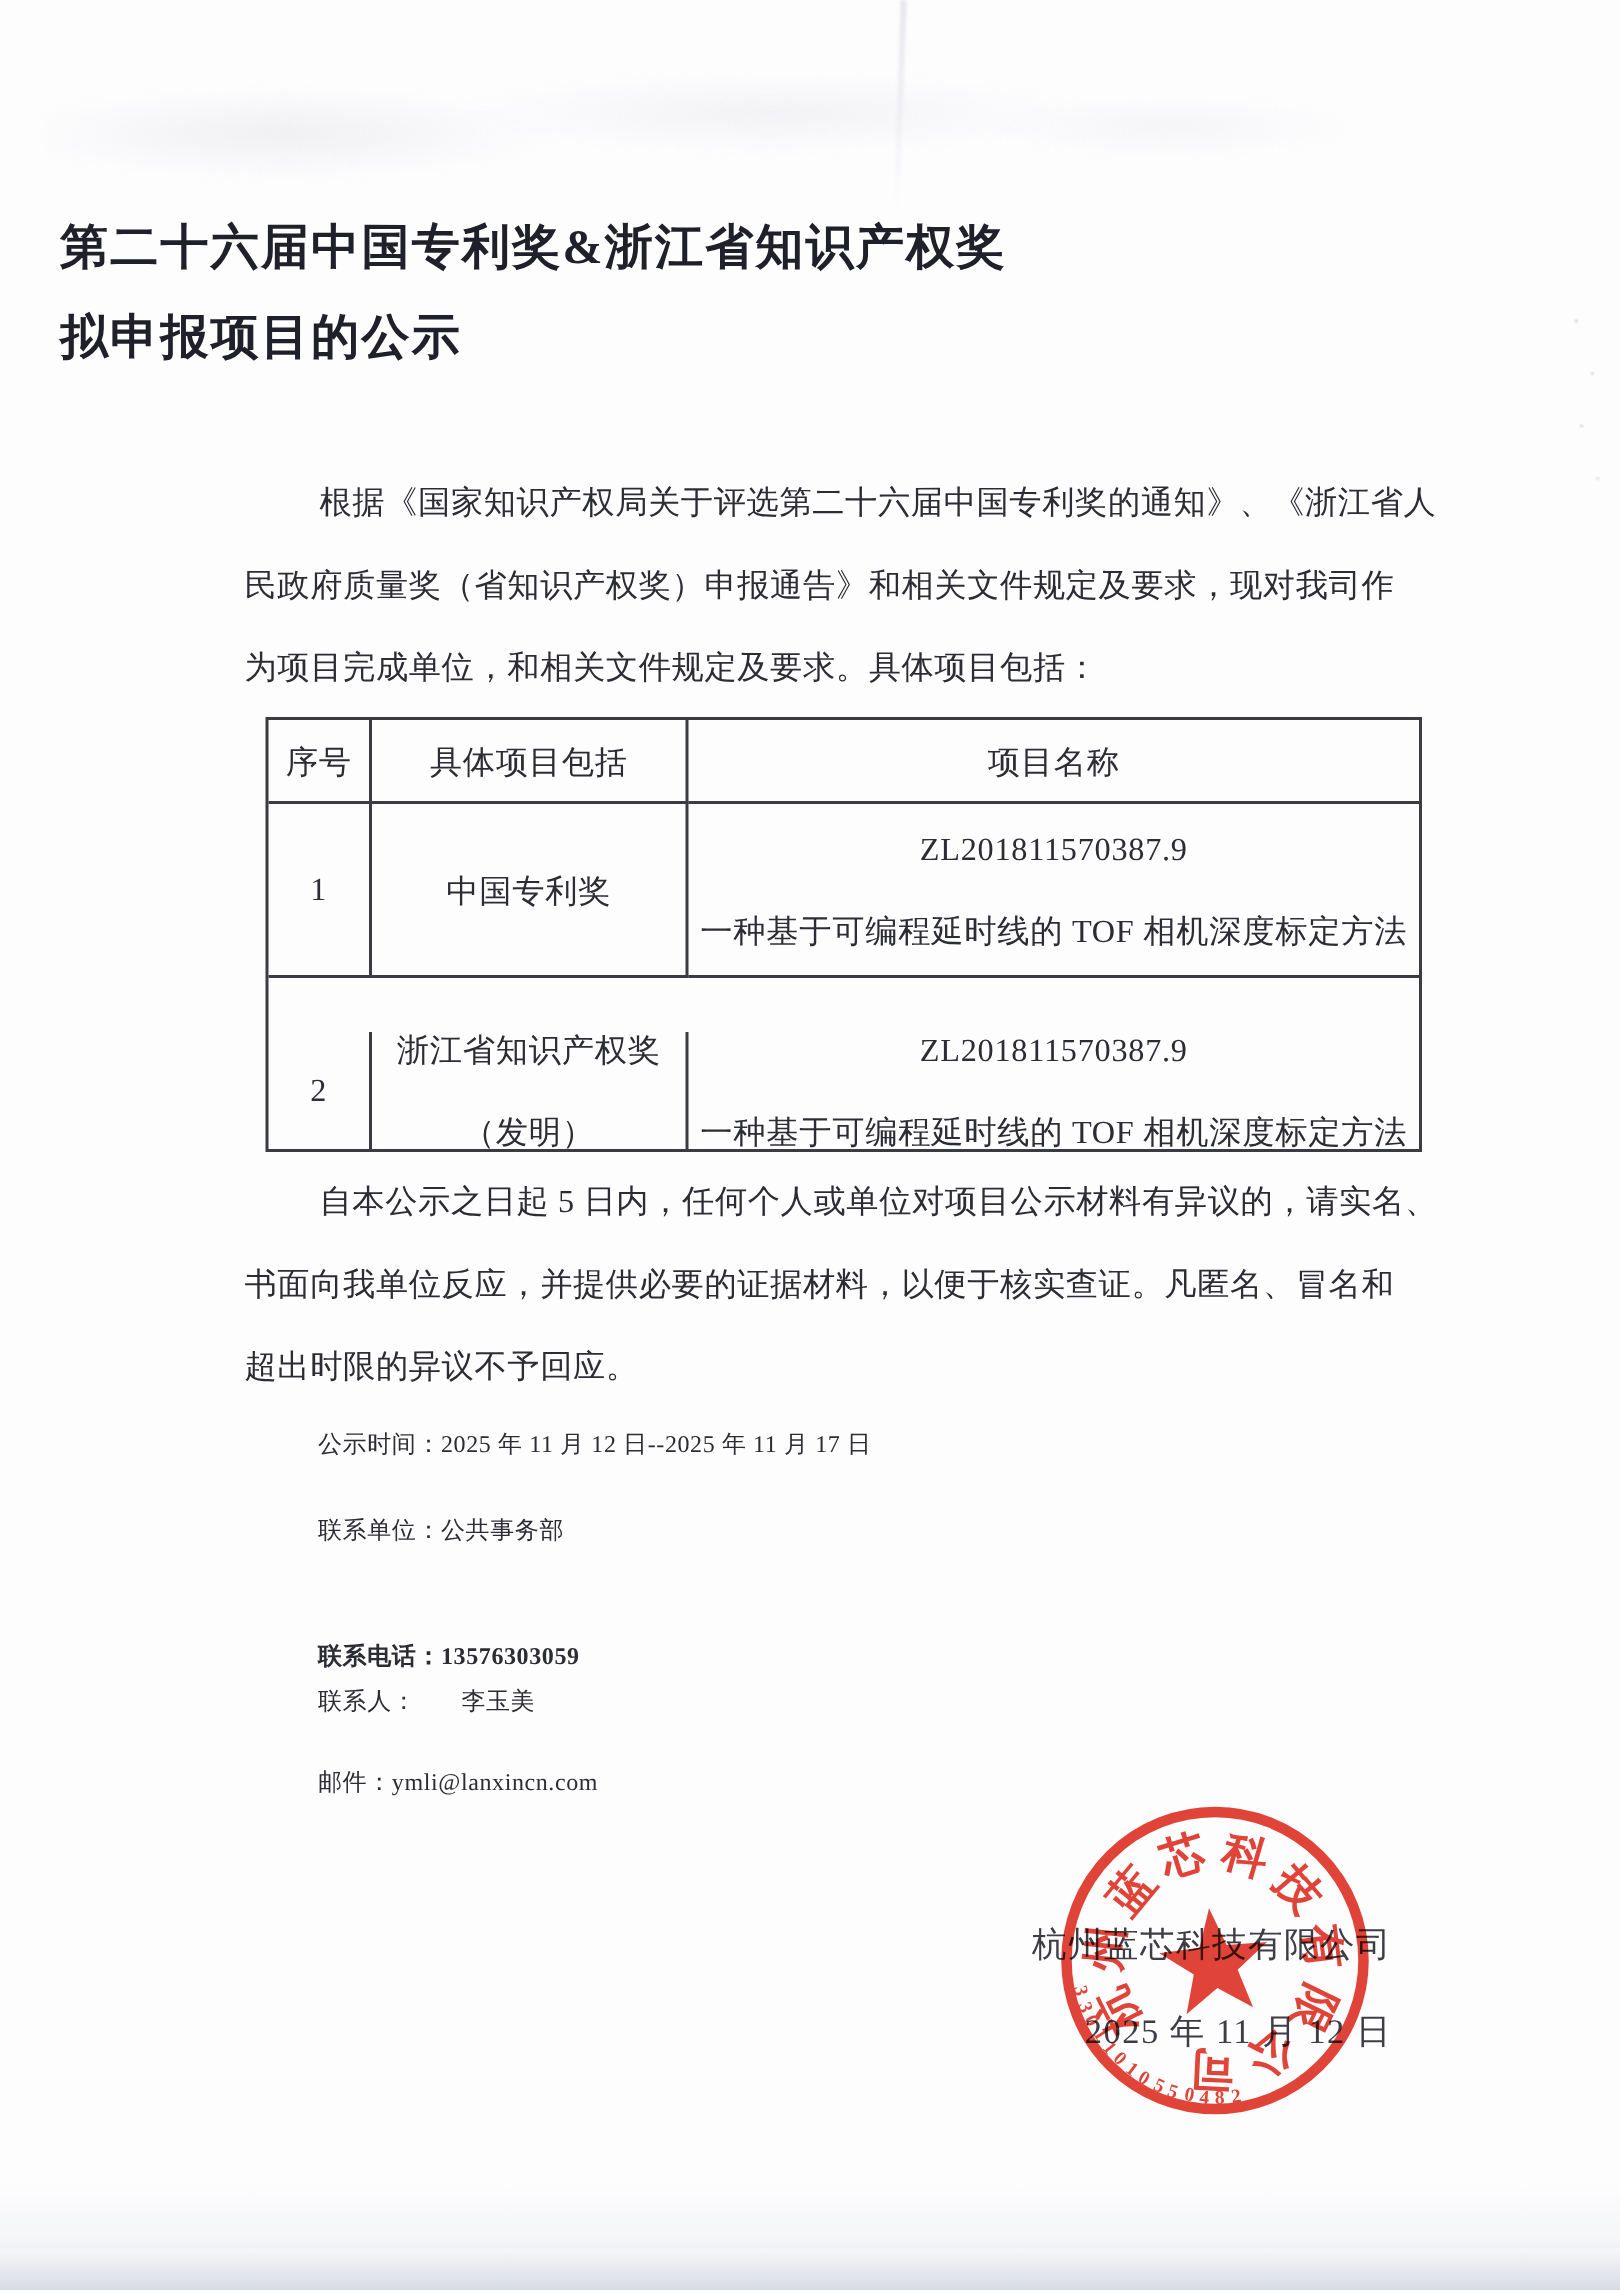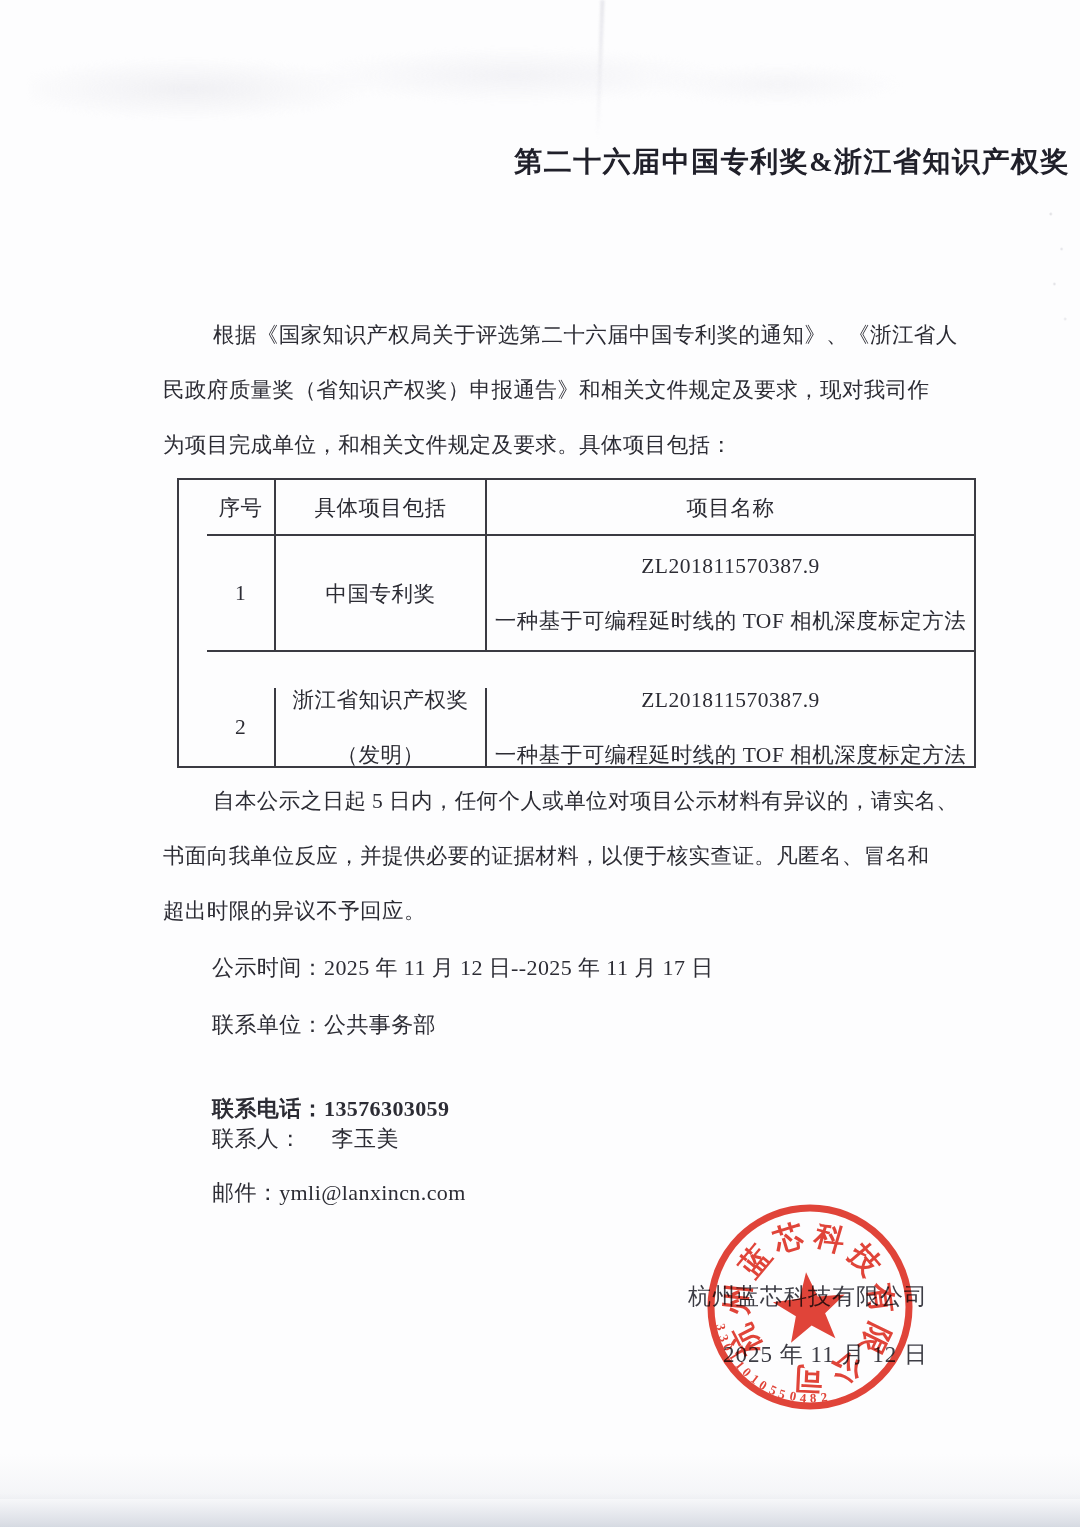--- a/index.html
+++ b/index.html
@@ -35,44 +35,44 @@
   .band-bottom {
     position:absolute; left:0; bottom:0; width:1080px; height:34px;
     background:linear-gradient(rgba(223,226,232,0), #dde0e7 85%, #d6dae2);
   }
   .haze-bottom {
     position:absolute; left:0; bottom:28px; width:1080px; height:45px;
     background:linear-gradient(rgba(242,243,246,0), #f1f2f5);
     opacity:.8;
   }
   
-  .title-line { position:absolute; left:40px; width:1030px; text-align:right;
-    font-size:28px; font-weight:bold; letter-spacing:1.5px; color:#20202a;
+  .title-line { position:absolute; left:40px; width:1030px; text-align:left;
+    font-size:32px; font-weight:bold; letter-spacing:1.5px; color:#20202a;
     white-space:nowrap; }
   .body-line { position:absolute; left:163px; font-size:21.5px;
     letter-spacing:.4px; white-space:nowrap; color:#2c2c34; }
   .body-line.indent { padding-left:50px; }
   
   .award-table {
     position:absolute; left:177px; top:478px;
     display:grid; grid-template-columns:69px 211px 487px;
     grid-template-rows:56px 116px 114px;
-    border:2px solid #3b3b42; border-right-width:2.5px;padding-left:28px;
+    border:2px solid #3b3b42; border-right-width:2.5px;
   }
   .cell {
     border-right:2px solid #3b3b42; border-bottom:2px solid #3b3b42;
     display:flex; flex-direction:column; align-items:center; justify-content:center;
     font-size:21.5px; text-align:center; color:#2c2c34; letter-spacing:.5px;
   }
   .cell.last-col { border-right:none; }
   .cell.last-row { border-bottom:none;margin-top:36px; }
   .cell .ln { line-height:30px; white-space:nowrap; }
   .cell.two-ln { gap:25px; }
   
-  .contact-line { position:absolute; left:212px; font-size:22px;
+  .contact-line { position:absolute; left:212px; font-size:16px;
     letter-spacing:.4px; white-space:nowrap; color:#2c2c34; }
   .contact-line .value.wide-gap { padding-left:30px; }
   
   .sig-line { position:absolute; right:152px; font-size:23px;
     letter-spacing:1px; white-space:nowrap; color:#3d3d45; }
   
   .seal {
     position:absolute; left:703px; top:1200px; width:214px; height:214px;
     mix-blend-mode:multiply; opacity:.93; z-index:5;
     font-family:"Liberation Serif","DejaVu Serif",serif;
@@ -86,20 +86,21 @@
 
 <div class="page">
 
   <div class="smudge-top"></div>
   <div class="crease-top"></div>
   <div class="speckles-right"></div>
   <div class="haze-bottom"></div>
   <div class="band-bottom"></div>
 
   <div class="title-line" style="top:143px;">第二十六届中国专利奖&amp;浙江省知识产权奖</div>
+  <div class="title-line" style="top:203px;">拟申报项目的公示</div>
 
   <div class="body-line" style="top:375px;">民政府质量奖（省知识产权奖）申报通告》和相关文件规定及要求，现对我司作</div>
   <div class="body-line indent" style="top:320px;">根据《国家知识产权局关于评选第二十六届中国专利奖的通知》、《浙江省人</div>
   <div class="body-line" style="top:430px;">为项目完成单位，和相关文件规定及要求。具体项目包括：</div>
 
   <div class="award-table">
     <div class="cell">序号</div>
     <div class="cell">具体项目包括</div>
     <div class="cell last-col">项目名称</div>
 

